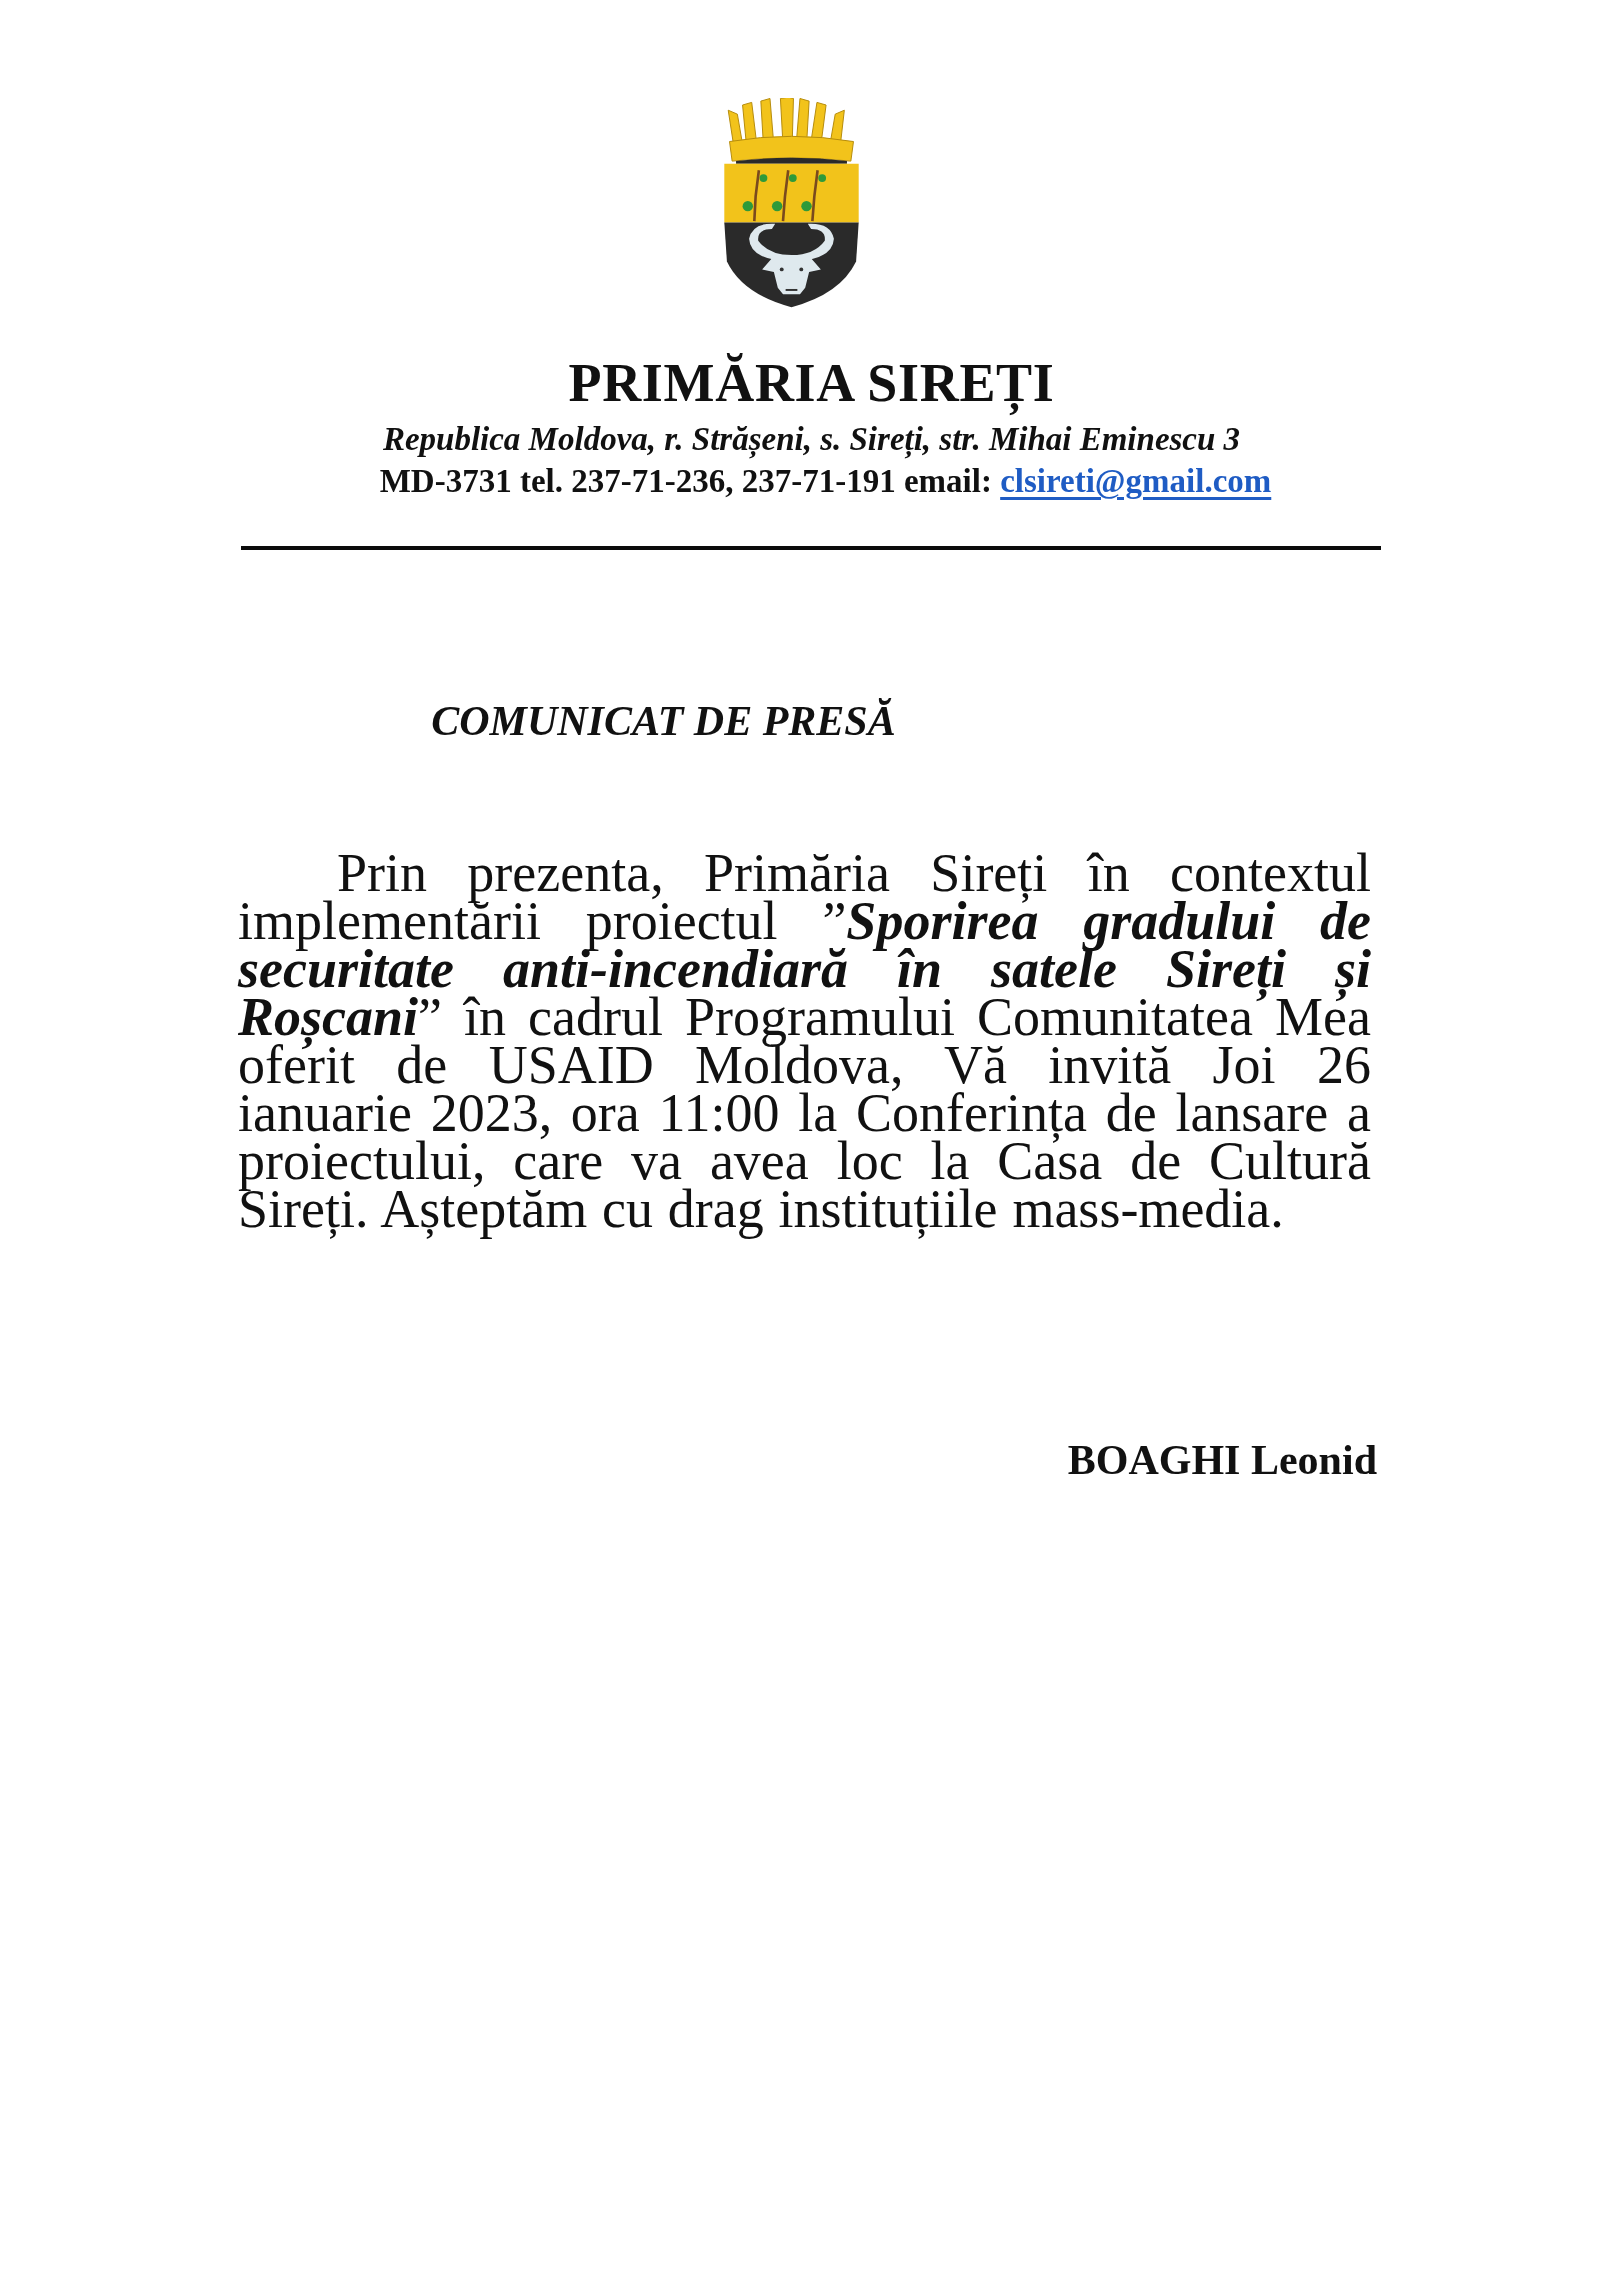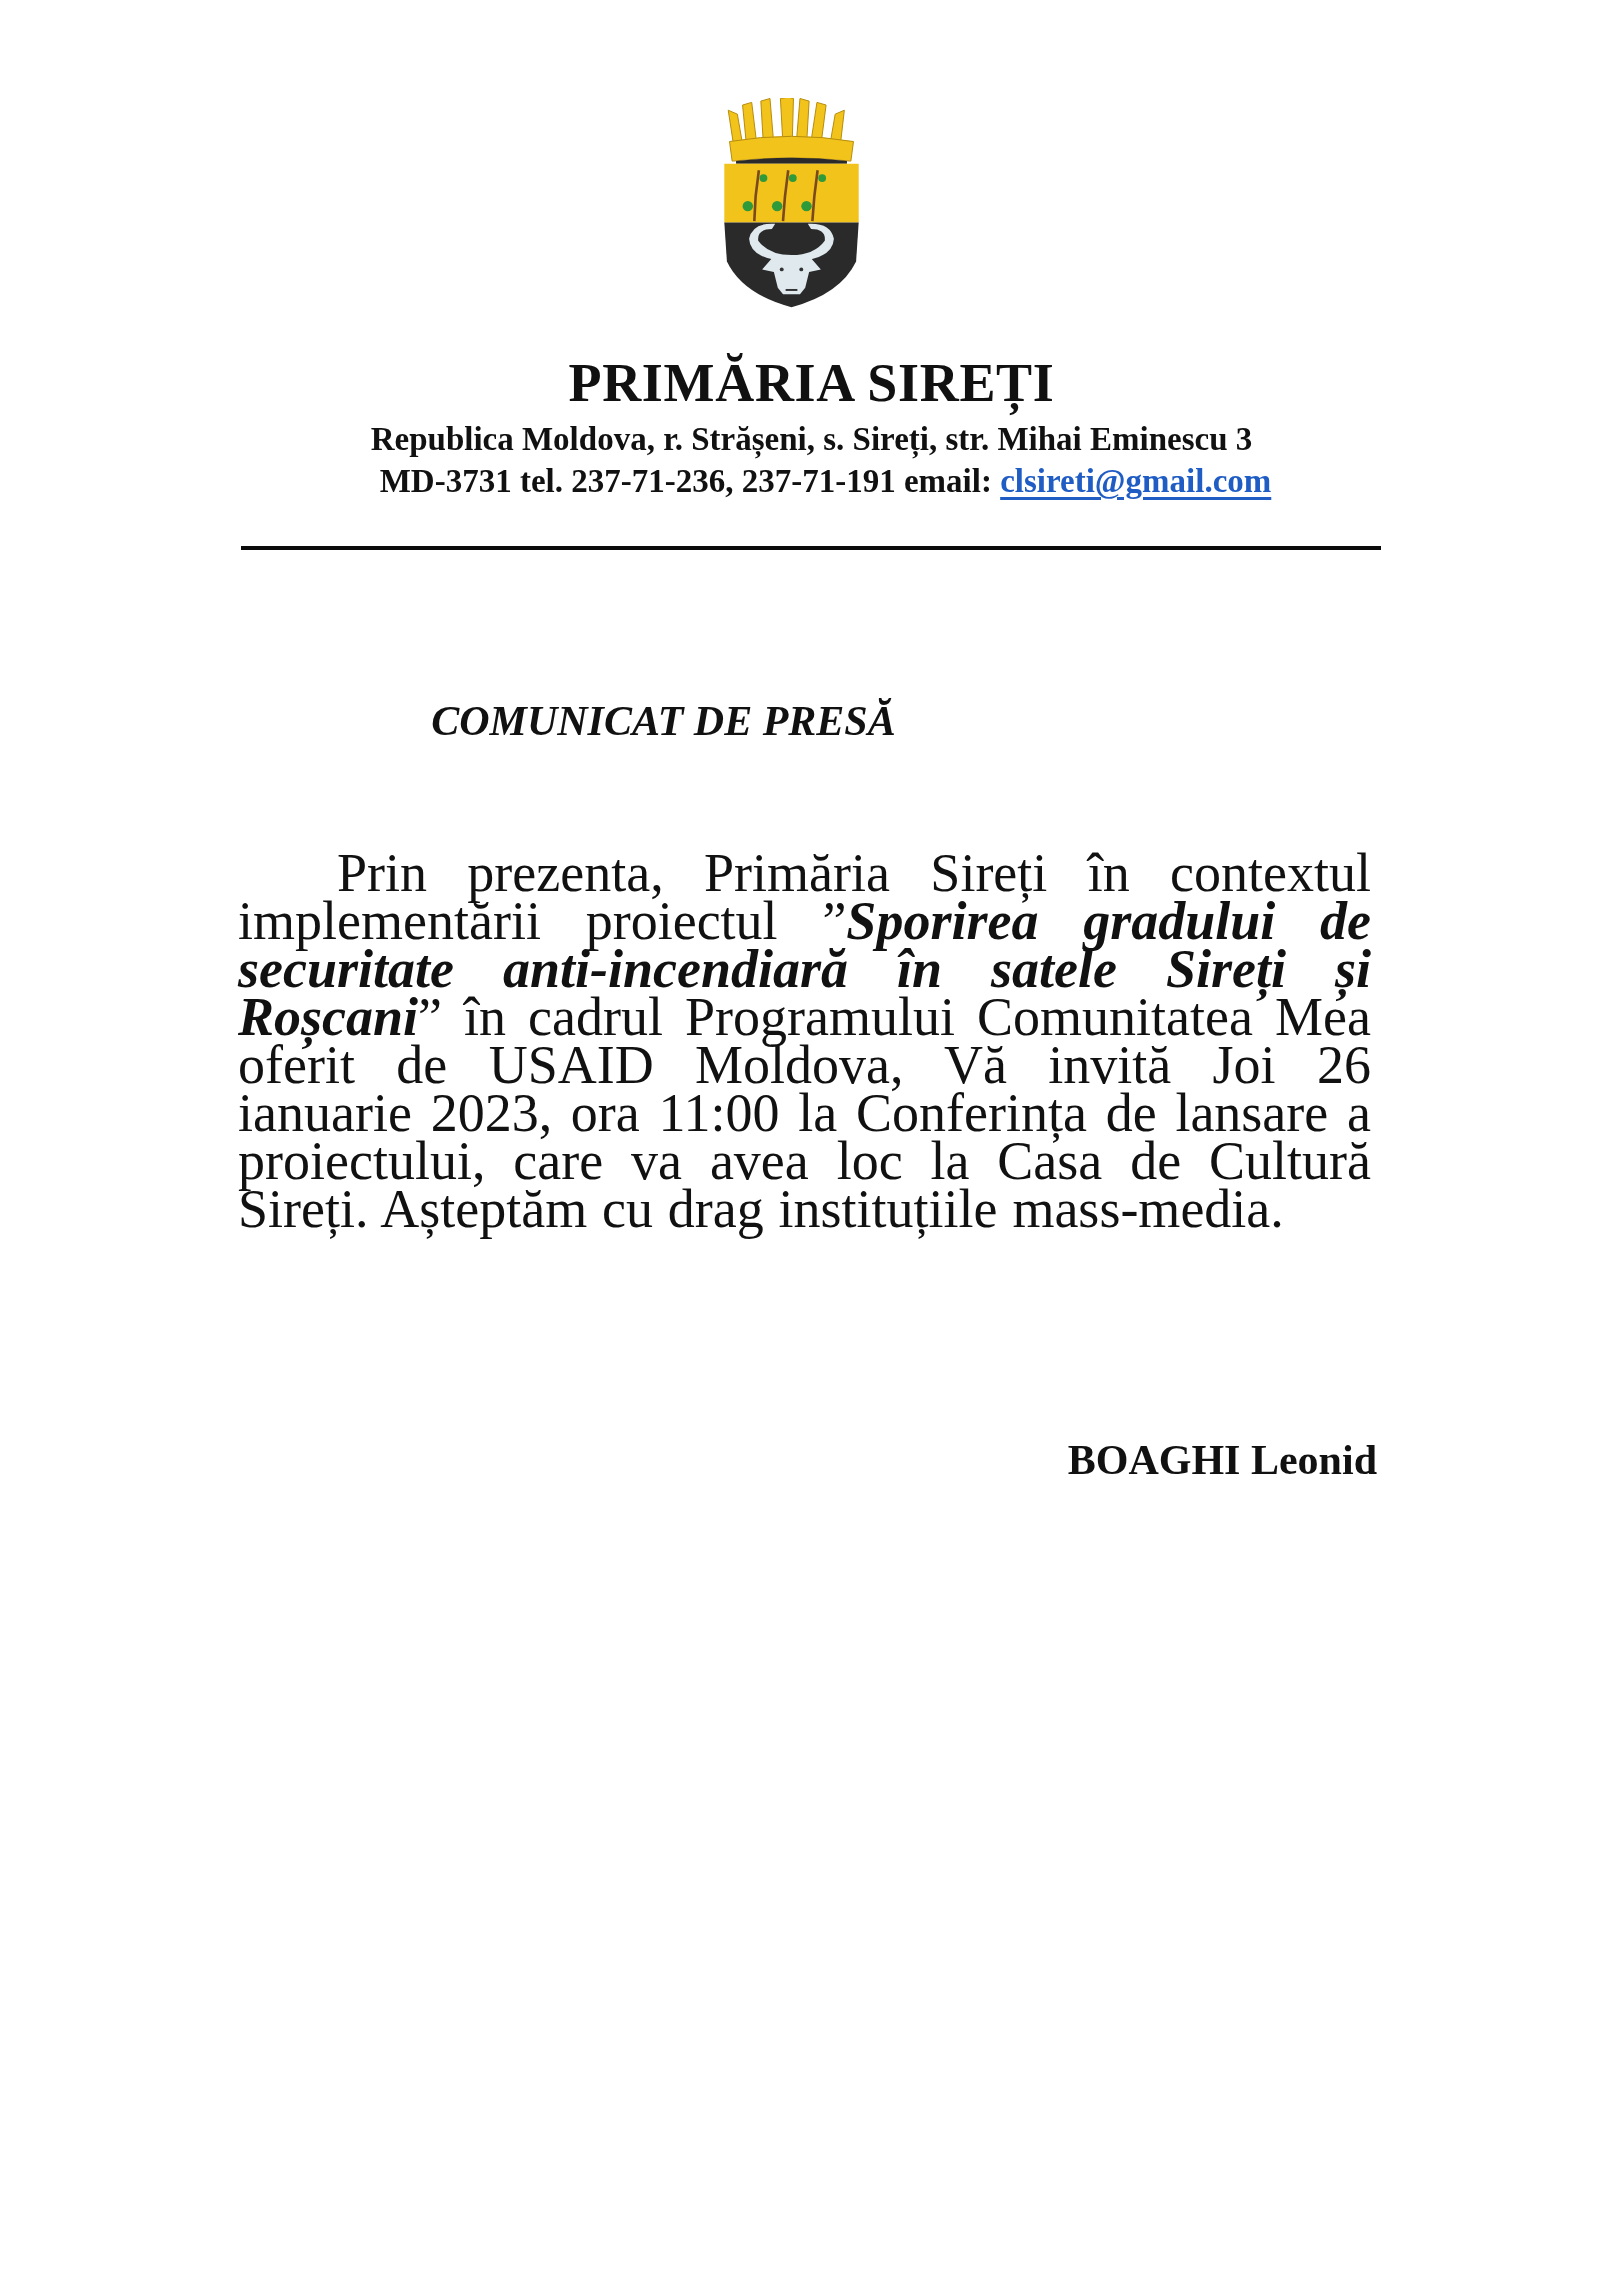--- a/index.html
+++ b/index.html
@@ -6,21 +6,21 @@
     body { width: 1623px; height: 2295px; position: relative; overflow: hidden;
            font-family: "Liberation Serif", serif; color: #111111; }
 
     
     .crest { position: absolute; left: 723px; top: 98px; width: 137px; height: 213px; }
 
     .header-title { position: absolute; left: 0; width: 1623px; top: 351px; text-align: center;
                     font-weight: bold; font-size: 54px; line-height: 65px; letter-spacing: 0.7px; }
     .header-line { position: absolute; left: 0; width: 1623px; text-align: center;
                    font-weight: bold; font-size: 33px; line-height: 39px; }
-    .header-line.l1 { top: 420px; }
+    .header-line.l1 { top: 420px; font-style: italic; }
     .header-line.l2 { top: 462px; padding-left: 28px; box-sizing: border-box; }
     .email-link { color: #1f5cc4; text-decoration: underline; text-decoration-thickness: 2.6px;
                   text-underline-offset: 5.2px; }
 
     .rule { position: absolute; left: 241px; width: 1140px; top: 546px; height: 3.9px; background: #0b0b0b; }
 
     .doc-heading { position: absolute; left: 0; width: 1327px; top: 695px; text-align: center;
                    font-weight: bold; font-style: italic; font-size: 42px; line-height: 52px; }
 
     .body-text { position: absolute; left: 238px; width: 1133px; top: 849px;

